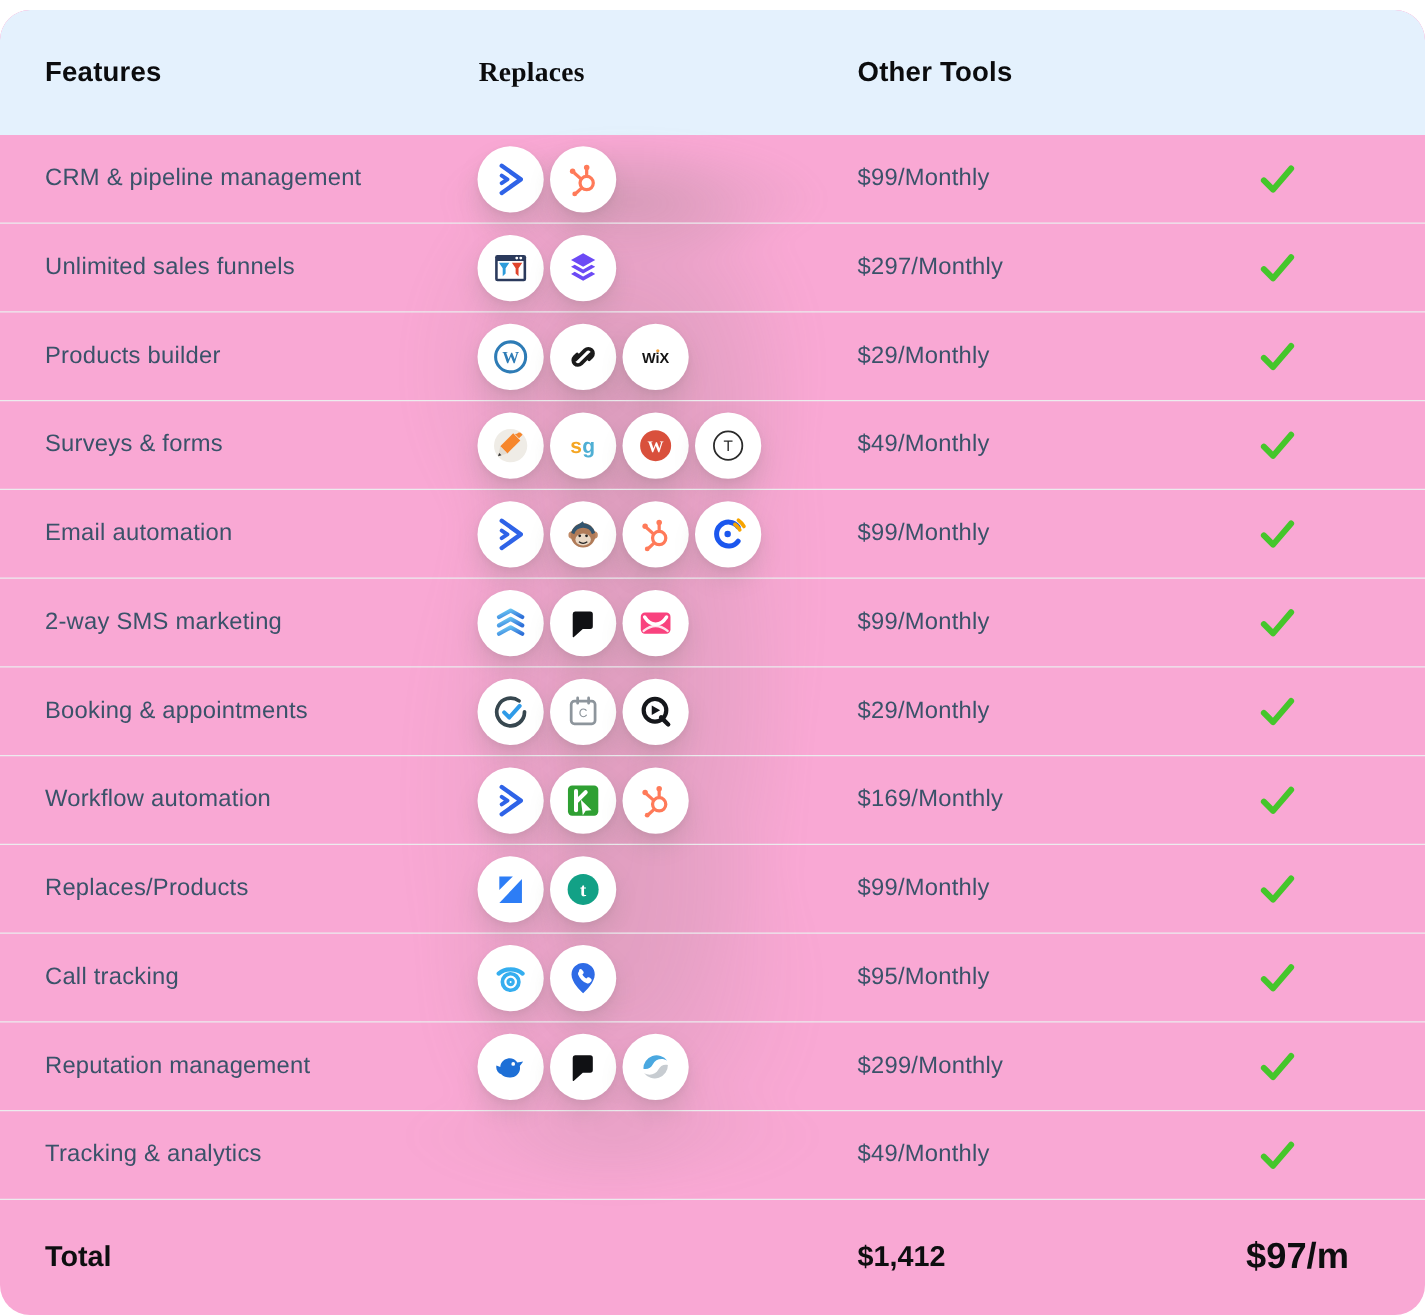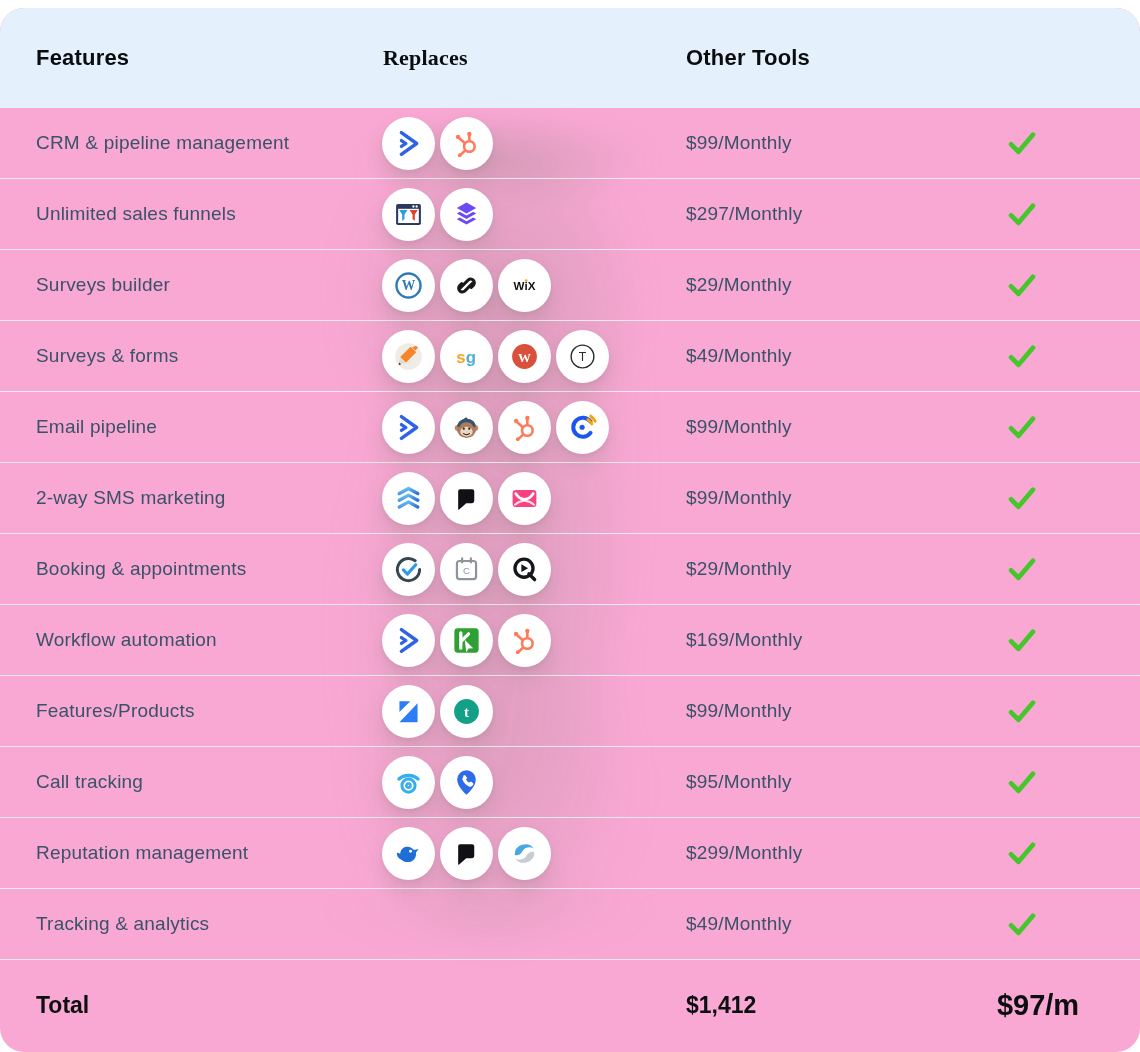--- a/index.html
+++ b/index.html
@@ -174,21 +174,21 @@
         <div class="cell-price">$297/Monthly</div>
         <div class="cell-check">
           <span style="display: flex;">
             <svg viewBox="0 0 24 22" fill="none" stroke="#45C62B" stroke-width="3.5" stroke-linecap="round" stroke-linejoin="round">
               <path d="M4 12 L9.4 17.4 L20 5"></path>
             </svg>
           </span>
         </div>
       </div>
       <div class="row grid">
-        <div class="cell-feature">Surveys builder</div>
+        <div class="cell-feature">Products builder</div>
         <div class="cell-icons">
           <div class="icon-circle">
             <svg viewBox="0 0 24 24">
               <circle cx="12" cy="12" r="9.3" fill="#fff" stroke="#2E7CB6" stroke-width="1.9"></circle>
               <text x="12" y="15.8" font-size="10.5" font-weight="700" fill="#2E7CB6" text-anchor="middle" font-family="Liberation Serif, serif">W</text>
             </svg>
           </div>
           <div class="icon-circle">
             <svg viewBox="0 0 24 24" fill="none" stroke="#1A1A1A" stroke-width="2.3" stroke-linecap="round">
               <path d="M7.2 13.8 l6-6 a2.9 2.9 0 0 1 4.1 4.1 l-1.6 1.6"></path>
@@ -245,21 +245,21 @@
         <div class="cell-price">$49/Monthly</div>
         <div class="cell-check">
           <span style="display: flex;">
             <svg viewBox="0 0 24 22" fill="none" stroke="#45C62B" stroke-width="3.5" stroke-linecap="round" stroke-linejoin="round">
               <path d="M4 12 L9.4 17.4 L20 5"></path>
             </svg>
           </span>
         </div>
       </div>
       <div class="row grid">
-        <div class="cell-feature">Email pipeline</div>
+        <div class="cell-feature">Email automation</div>
         <div class="cell-icons">
           <div class="icon-circle">
             <svg viewBox="0 0 24 24" fill="none" stroke="#2F63E7" stroke-linecap="round" stroke-linejoin="round">
               <path d="M6.5 3.6 L18.3 12 L6.5 20.4" stroke-width="2.7"></path>
               <path d="M6.5 9.7 L10 12 L6.5 14.3" stroke-width="2.5"></path>
             </svg>
           </div>
           <div class="icon-circle">
             <svg viewBox="0 0 24 24">
               <circle cx="5.2" cy="12.4" r="2.3" fill="#C08A66"></circle>
@@ -415,21 +415,21 @@
         <div class="cell-price">$169/Monthly</div>
         <div class="cell-check">
           <span style="display: flex;">
             <svg viewBox="0 0 24 22" fill="none" stroke="#45C62B" stroke-width="3.5" stroke-linecap="round" stroke-linejoin="round">
               <path d="M4 12 L9.4 17.4 L20 5"></path>
             </svg>
           </span>
         </div>
       </div>
       <div class="row grid">
-        <div class="cell-feature">Features/Products</div>
+        <div class="cell-feature">Replaces/Products</div>
         <div class="cell-icons">
           <div class="icon-circle">
             <svg viewBox="0 0 24 24" fill="#2D7DF6">
               <path d="M5 4 L13.4 4 L5 12.4 Z"></path>
               <path d="M5 20.4 L19 5.6 L19 20.4 Z"></path>
             </svg>
           </div>
           <div class="icon-circle">
             <svg viewBox="0 0 24 24">
               <circle cx="12" cy="12" r="9.6" fill="#12A186"></circle>

